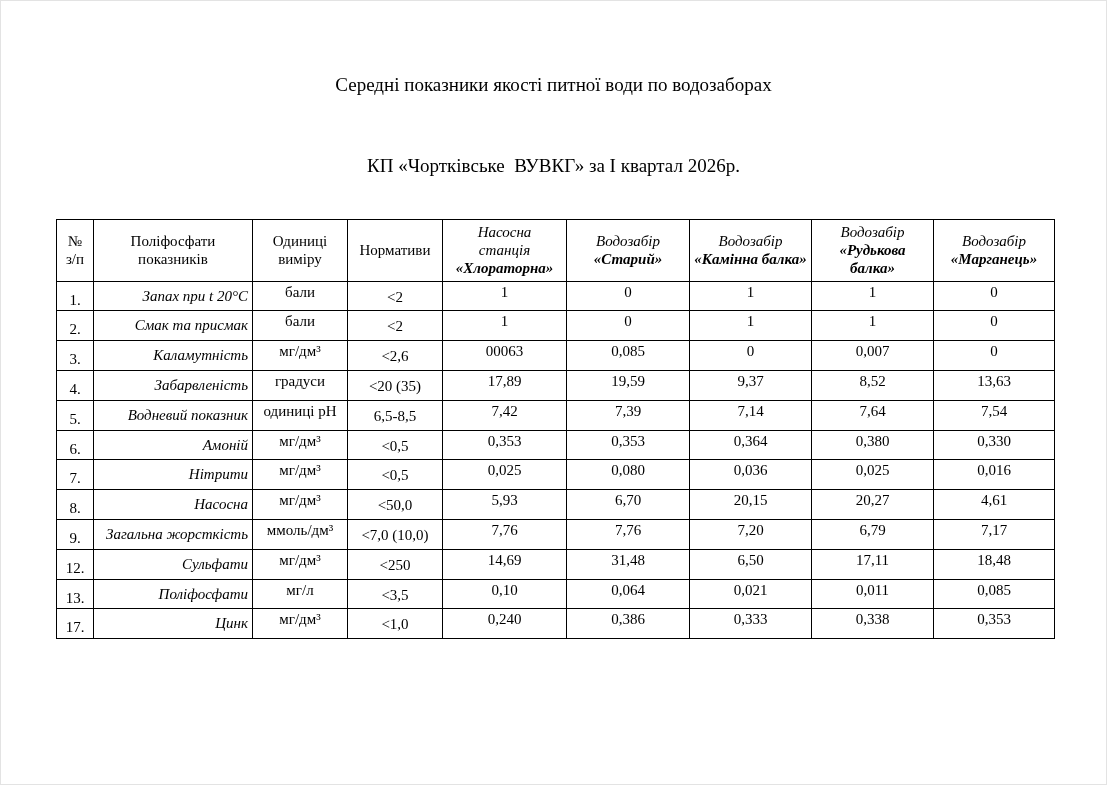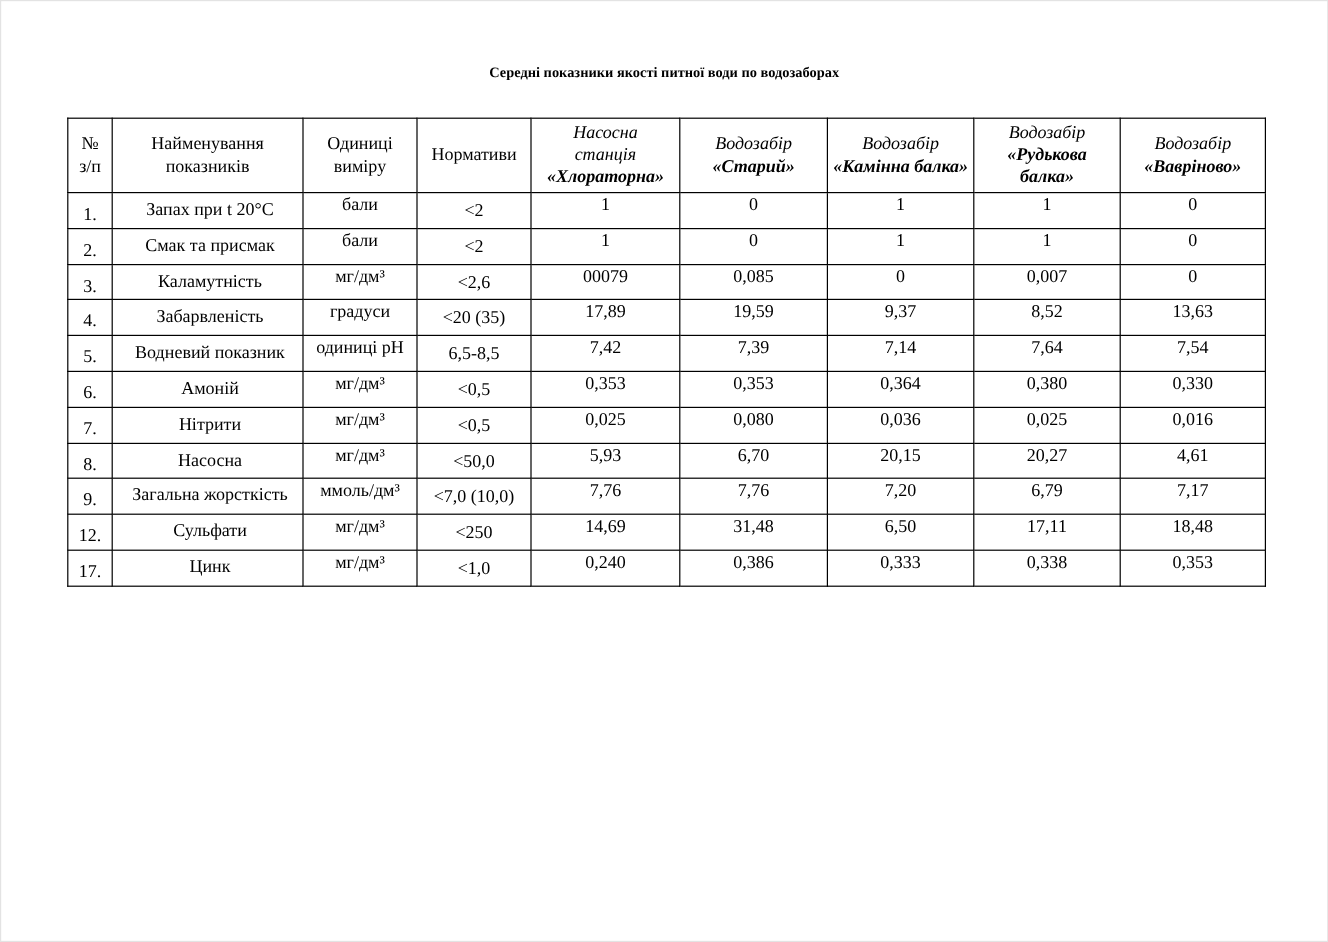--- a/index.html
+++ b/index.html
@@ -8,22 +8,22 @@
     width: 1107px; height: 785px;
     background: #ffffff;
     color: #000;
     font-family: "Liberation Serif", serif;
     position: relative;
     border: 1px solid #e3e3e3;
   }
   .doc-title {
     margin-top: 17px;
     text-align: center;
-    font-weight: bold;
-    font-size: 12px;
+    font-weight: normal;
+    font-size: 19px;
     line-height: 1.42;
     white-space: pre-wrap;
   }
   table.report {
     border-collapse: collapse;
     table-layout: fixed;
     width: 998px;
     margin: 12px 0 0 55px;
   }
   table.report th, table.report td {
@@ -38,51 +38,52 @@
     padding: 3px 4px;
     line-height: 1.22;
     height: 57px;
   }
   th.station { font-style: italic; }
   th.station .st-top { display: block; font-weight: normal; }
   th.station .st-name { display: block; font-weight: bold; }
   table.report tbody tr { height: 29px; }
   table.report td { vertical-align: top; line-height: 1.12; }
   td.num  { text-align: center; padding: 10px 2px 2px; }
-  td.name { text-align: center;   padding: 6px 4px 2px 8px; }
+  td.name { text-align: right;   padding: 6px 4px 2px 8px; font-style: italic; }
   td.unit { text-align: center; padding: 2px; margin-top: 16px; }
   td.norm { text-align: center; padding: 7px 2px 2px; }
   td.val  { text-align: center; padding: 2px; }
 </style>
 </head>
 <body>
 
 <div class="doc-title">
   <div>Середні показники якості питної води по водозаборах</div>
+  <div>КП «Чортківське  ВУВКГ» за І квартал 2026р.</div>
 </div>
 
 <table class="report">
   <colgroup>
     <col style="width:37px">
       <col style="width:159px">
       <col style="width:95px">
     <col style="width:95px">
       <col style="width:124px">
       <col style="width:123px">
     <col style="width:122px">
       <col style="width:122px">
       <col style="width:121px">
   </colgroup>
   <thead>
     <tr>
       <th>
         <span style="display:block">№</span>
         <span style="display:block">з/п</span>
       </th>
-      <th>Найменування показників</th>
+      <th>Поліфосфати показників</th>
       <th>Одиниці виміру</th>
       <th>Нормативи</th>
       <th class="station">
         <span class="st-top">Насосна</span>
         <span class="st-top">станція</span>
         <span class="st-name">«Хлораторна»</span>
       </th>
       <th class="station">
         <span class="st-top">Водозабір</span>
         <span class="st-name">«Старий»</span>
@@ -90,21 +91,21 @@
       <th class="station">
         <span class="st-top">Водозабір</span>
         <span class="st-name">«Камінна балка»</span>
       </th>
       <th class="station">
         <span class="st-top">Водозабір</span>
         <span class="st-name">«Рудькова балка»</span>
       </th>
       <th class="station">
         <span class="st-top">Водозабір</span>
-        <span class="st-name">«Вавріново»</span>
+        <span class="st-name">«Марганець»</span>
       </th>
     </tr>
   </thead>
   <tbody>
       <tr>
         <td class="num">1.</td>
         <td class="name">Запах при t 20°С</td>
         <td class="unit">бали</td>
         <td class="norm">&lt;2</td>
         <td class="val">1</td>
@@ -122,21 +123,21 @@
         <td class="val">0</td>
         <td class="val">1</td>
         <td class="val">1</td>
         <td class="val">0</td>
       </tr>
       <tr>
         <td class="num">3.</td>
         <td class="name">Каламутність</td>
         <td class="unit">мг/дм³</td>
         <td class="norm">&lt;2,6</td>
-        <td class="val">00079</td>
+        <td class="val">00063</td>
         <td class="val">0,085</td>
         <td class="val">0</td>
         <td class="val">0,007</td>
         <td class="val">0</td>
       </tr>
       <tr>
         <td class="num">4.</td>
         <td class="name">Забарвленість</td>
         <td class="unit">градуси</td>
         <td class="norm">&lt;20 (35)</td>
@@ -206,20 +207,31 @@
         <td class="name">Сульфати</td>
         <td class="unit">мг/дм³</td>
         <td class="norm">&lt;250</td>
         <td class="val">14,69</td>
         <td class="val">31,48</td>
         <td class="val">6,50</td>
         <td class="val">17,11</td>
         <td class="val">18,48</td>
       </tr>
       <tr>
+        <td class="num">13.</td>
+        <td class="name">Поліфосфати</td>
+        <td class="unit">мг/л</td>
+        <td class="norm">&lt;3,5</td>
+        <td class="val">0,10</td>
+        <td class="val">0,064</td>
+        <td class="val">0,021</td>
+        <td class="val">0,011</td>
+        <td class="val">0,085</td>
+      </tr>
+      <tr>
         <td class="num">17.</td>
         <td class="name">Цинк</td>
         <td class="unit">мг/дм³</td>
         <td class="norm">&lt;1,0</td>
         <td class="val">0,240</td>
         <td class="val">0,386</td>
         <td class="val">0,333</td>
         <td class="val">0,338</td>
         <td class="val">0,353</td>
       </tr>

